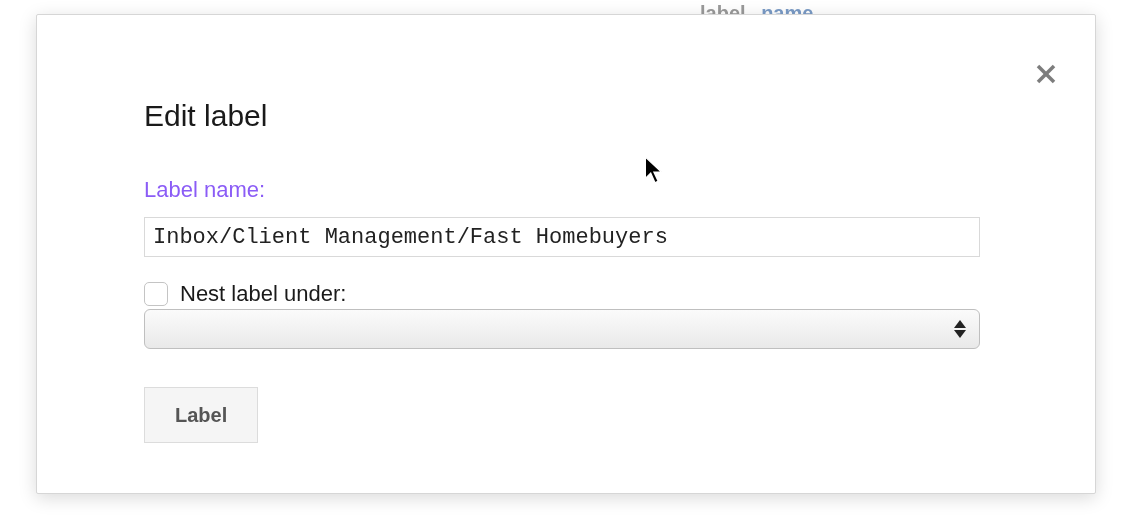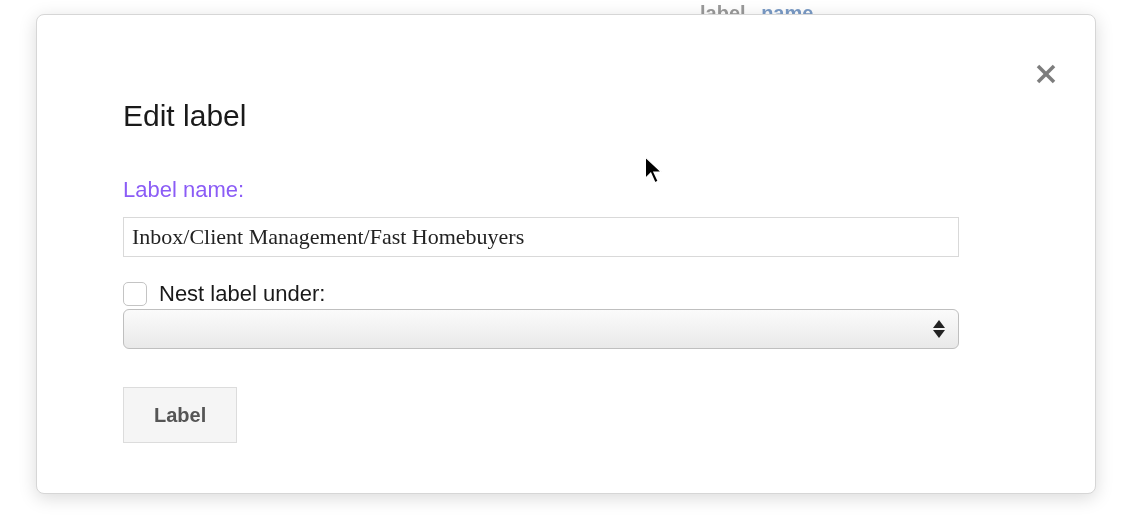--- a/index.html
+++ b/index.html
@@ -29,21 +29,22 @@
     }
     .modal {
       position: absolute;
       top: 14px;
       left: 36px;
       width: 1060px;
       height: 480px;
       background: #ffffff;
       border: 1px solid #d6d6d6;
       box-shadow: 0 4px 18px rgba(0,0,0,0.15);
-      border-radius: 8px;
+      border-radius: 2px;
+      padding-left: 21px;
     }
     .close-btn {
       position: absolute;
       top: 44px;
       right: 34px;
       width: 30px;
       height: 30px;
       cursor: pointer;
       display: flex;
       align-items: center;
@@ -70,21 +71,21 @@
       margin-bottom: 14px;
       display: block;
     }
     .text-input {
       width: 836px;
       height: 40px;
       border: 1px solid #d9d9d9;
       padding: 0 8px;
       font-size: 22px;
       color: #222;
-      font-family: Liberation Serif, serif;
+      font-family: Liberation Mono, monospace;
     }
     .nest-row {
       display: flex;
       align-items: center;
       margin-top: 24px;
       margin-bottom: 2px;
     }
     .checkbox {
       width: 24px;
       height: 24px;

